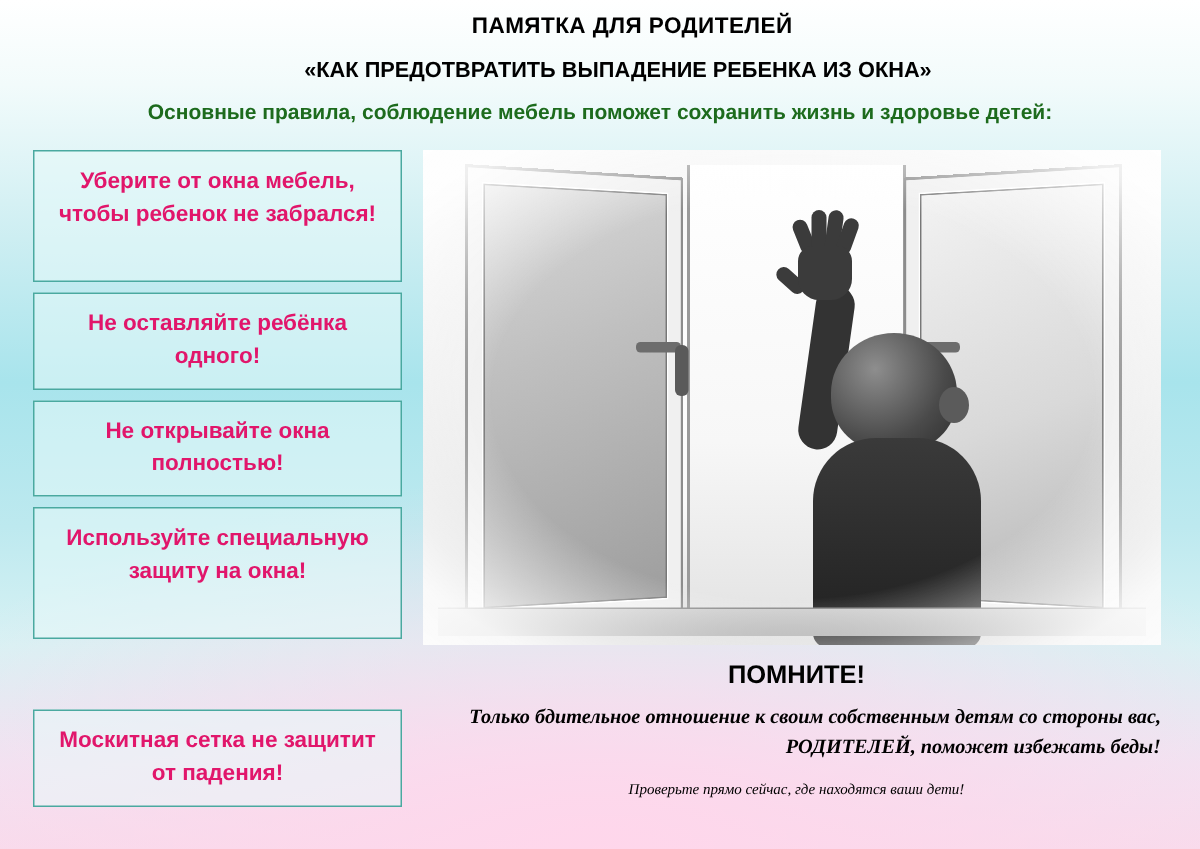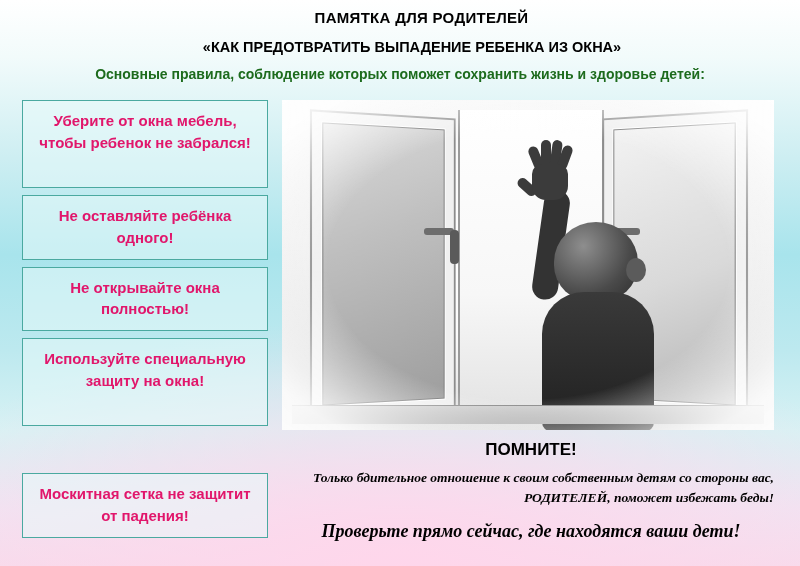--- a/index.html
+++ b/index.html
@@ -282,34 +282,34 @@
     font-size: 13.5px;
     color: #000;
     line-height: 1.5;
     margin-top: 8px;
     padding: 0 6px;
   }
   .note2 {
     text-align: center;
     font-family: "Liberation Serif", serif;
     font-style: italic;
-    font-weight: bold;
-    font-size: 18px;
+    font-weight: normal;
+    font-size: 10px;
     color: #000;
     margin-top: 12px;
   }
 </style>
 </head>
 <body>
 
 <div class="poster">
 
   <div class="title1">ПАМЯТКА ДЛЯ РОДИТЕЛЕЙ</div>
   <div class="title2">«КАК ПРЕДОТВРАТИТЬ ВЫПАДЕНИЕ РЕБЕНКА ИЗ ОКНА»</div>
-  <div class="subtitle">Основные правила, соблюдение которых поможет сохранить жизнь и здоровье детей:</div>
+  <div class="subtitle">Основные правила, соблюдение мебель поможет сохранить жизнь и здоровье детей:</div>
 
   <div class="content">
 
     <div class="left-col">
       <div class="rule-box b1">Уберите от окна мебель, чтобы ребенок не забрался!</div>
       <div class="rule-box b2">Не оставляйте ребёнка одного!</div>
       <div class="rule-box b3">Не открывайте окна полностью!</div>
       <div class="rule-box b4">Используйте специальную защиту на окна!</div>
       <div class="rule-box b5">Москитная сетка не защитит от падения!</div>
     </div>

